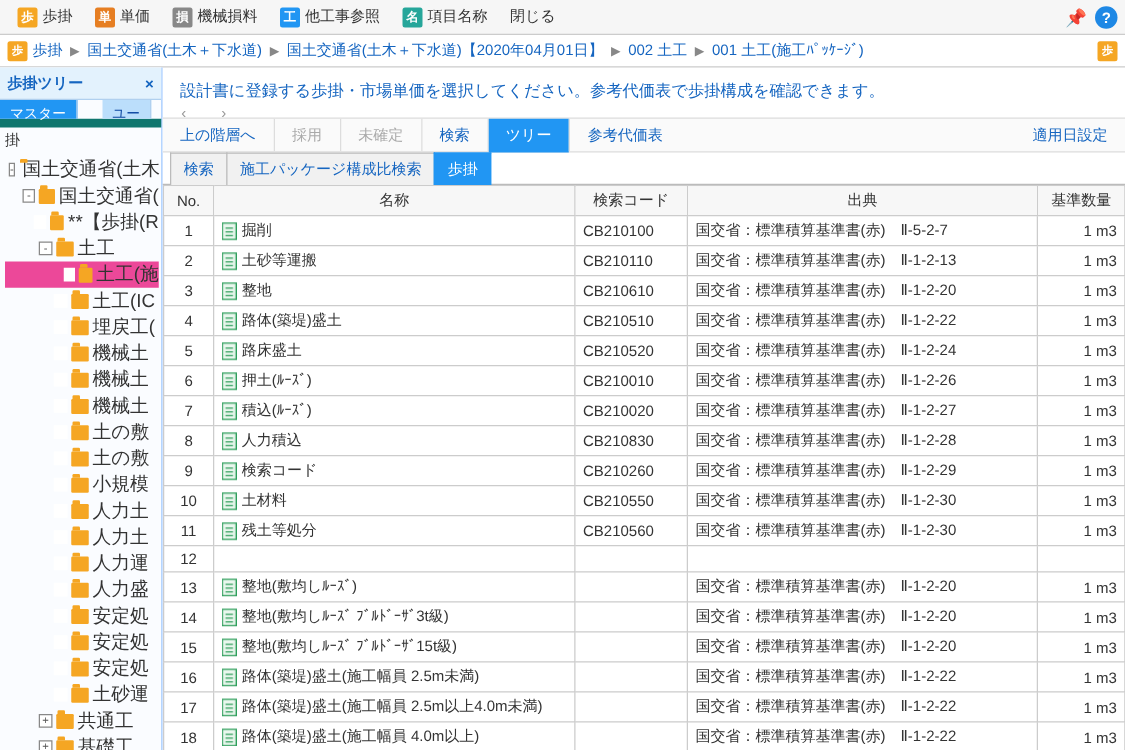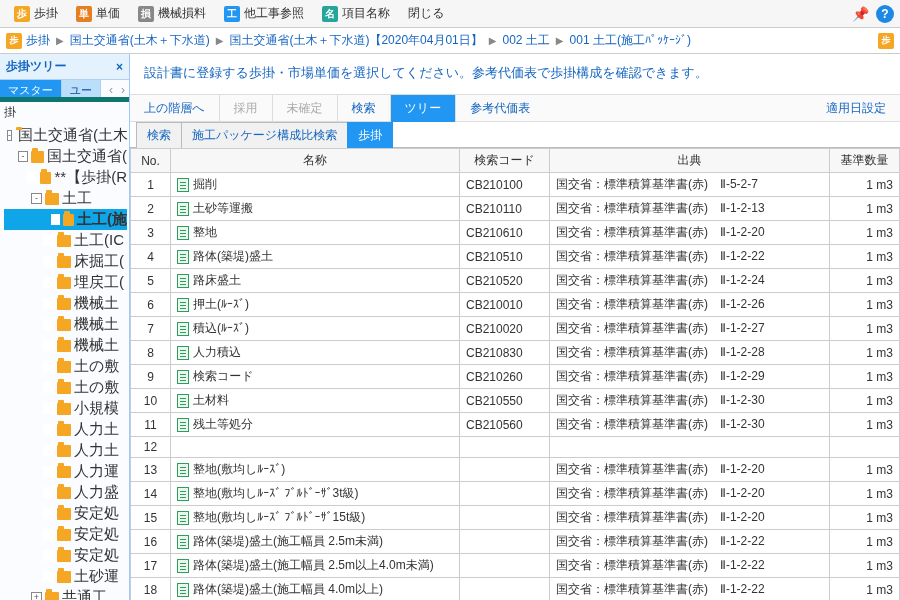--- a/index.html
+++ b/index.html
@@ -20,27 +20,27 @@
   .bc-seg { color:#1565c0; cursor:pointer; }
   .bc-end { width:16px;height:16px;margin-left:auto;}
 
   
   .main { display:flex; height: calc(600px - 28px - 26px); }
 
   
   .sidebar { width:130px; min-width:130px; border-right:1px solid #9ec7ff; display:flex; flex-direction:column; background:#fafcff;}
   .sb-header { height:26px; background:#e3f2fd; display:flex; align-items:center; padding:0 6px; color:#1565c0; font-weight:bold; border-bottom:1px solid #b0d0ef;text-align:right;}
   .sb-close { margin-left:auto; color:#1565c0; cursor:pointer; font-weight:bold;}
-  .sb-tabs { display:flex; height:22px; border-bottom:5px solid #0f766e;}
+  .sb-tabs { display:flex; height:22px; border-bottom:7px solid #0f766e;gap:20px;}
   .sb-tab { flex:0 0 auto; padding:3px 8px; background:#bbdefb; color:#0d47a1; border-right:1px solid #b0d0ef; cursor:pointer; font-size:11px;}
   .sb-tab.active { background:#2196f3; color:#fff;}
   .sb-tab-arrow { margin-left:auto; padding:3px 4px; color:#999; cursor:pointer;}
   .tree { flex:1; overflow:auto; padding:2px 2px 2px 4px;}
   .tree-row { display:flex; align-items:center; gap:3px; padding:1px 0; white-space:nowrap; cursor:pointer;}
-  .tree-row.selected { background:#0ea5e9; font-weight:bold;padding-left:15px;}
+  .tree-row.selected { background:#ec4899; font-weight:normal;padding-left:15px;}
   .tree-indent { display:inline-block;}
   .collapse { width:11px; height:11px; border:1px solid #888; display:inline-flex;align-items:center;justify-content:center;font-size:9px;line-height:1;color:#555; background:#fff;}
   .collapse.placeholder { border:none; }
   .folder-ic { width:14px;height:12px;background:#f5a623;border-radius:1px; display:inline-block; position:relative;}
   .folder-ic::before{content:"";position:absolute;top:-3px;left:1px;width:6px;height:3px;background:#f5a623;border-radius:1px 1px 0 0;}
   .tree-lbl { font-size:15px; color:#333;}
 
   
   .rpanel { flex:1; display:flex; flex-direction:column; overflow:hidden;}
   .info-banner { padding:10px 14px 12px; color:#1565c0; font-size:13px;}
@@ -143,26 +143,20 @@
           <span class="tree-indent" style="width: 36px;"></span>
           <span class="collapse placeholder"></span>
           <span class="folder-ic"></span>
           <span class="tree-lbl">土工(施</span>
         </div>
         <div class="tree-row">
           <span class="tree-indent" style="width: 36px;"></span>
           <span class="collapse placeholder"></span>
           <span class="folder-ic"></span>
           <span class="tree-lbl">土工(IC</span>
-        </div>
-        <div class="tree-row">
-          <span class="tree-indent" style="width: 36px;"></span>
-          <span class="collapse placeholder"></span>
-          <span class="folder-ic"></span>
-          <span class="tree-lbl">床掘工(</span>
         </div>
         <div class="tree-row">
           <span class="tree-indent" style="width: 36px;"></span>
           <span class="collapse placeholder"></span>
           <span class="folder-ic"></span>
           <span class="tree-lbl">埋戻工(</span>
         </div>
         <div class="tree-row">
           <span class="tree-indent" style="width: 36px;"></span>
           <span class="collapse placeholder"></span>

